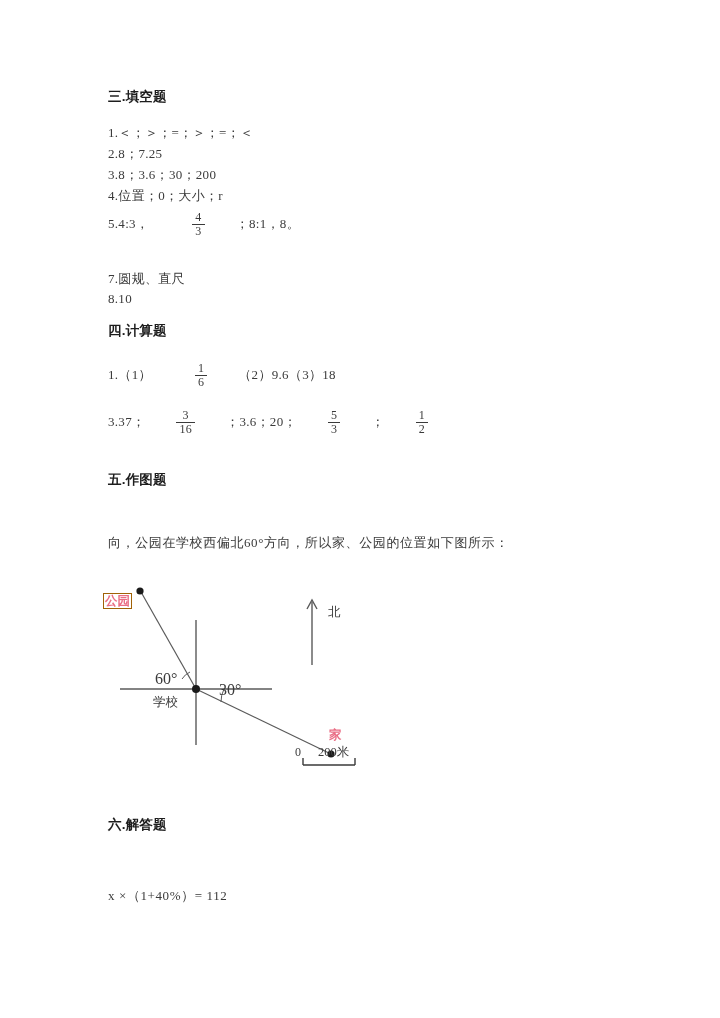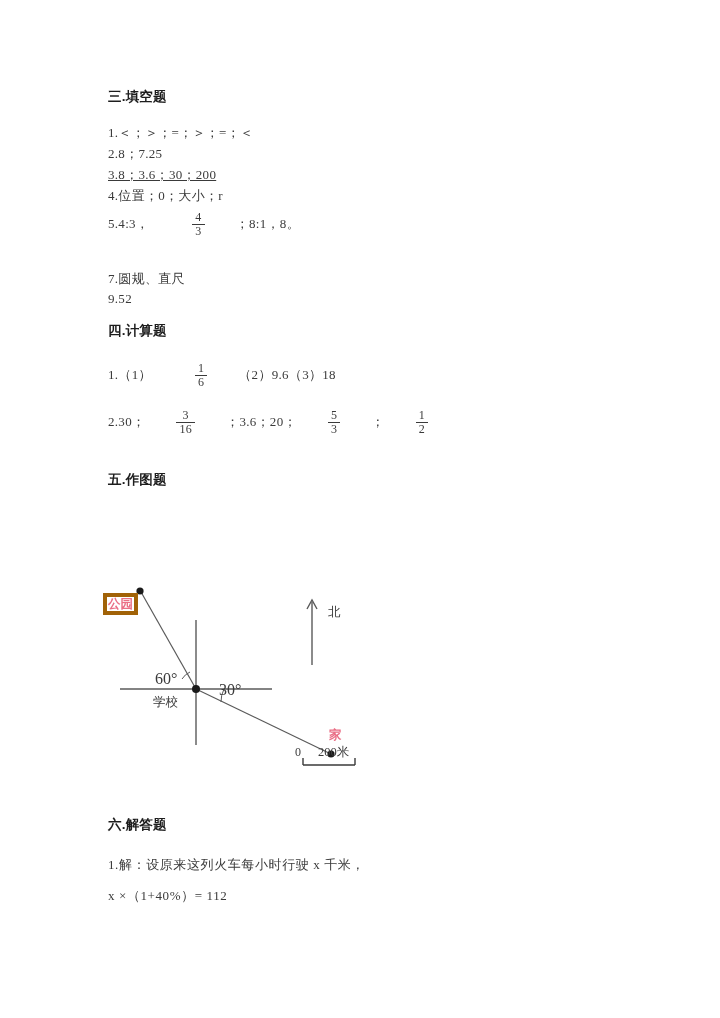--- a/index.html
+++ b/index.html
@@ -73,21 +73,21 @@
     position: absolute;
     font-family: "Liberation Sans", "DejaVu Sans", sans-serif;
     white-space: nowrap;
   }
   .lbl-park {
     left: 3px;
     top: 18px;
     font-size: 12.5px;
     font-weight: bold;
     color: #ea6f86;
-    border: 4px solid #a16207;
+    border: 1px solid #a16207;
     padding: 0px 1px;
     line-height: 1.15;
   }
   .lbl-home {
     left: 229px;
     top: 152px;
     font-size: 12.5px;
     font-weight: bold;
     color: #ea6f86;
   }
@@ -139,55 +139,55 @@
 <body>
 
 <div class="page">
 
   <div class="section-head" style="top:88px;">三.填空题</div>
 
   <div class="line" style="top:124px;">1.＜；＞；=；＞；=；＜</div>
 
   <div class="line" style="top:145px;">2.8；7.25</div>
 
-  <div class="line" style="top:166px;text-decoration:underline;">3.8；3.6；30；200</div>
+  <div class="line" style="top:166px;">3.8；3.6；30；200</div>
 
   <div class="line" style="top:187px;">4.位置；0；大小；r</div>
 
   <div class="line" style="top:212px;">
     <span>5.4:3，</span>
     <span class="sp-lg"></span>
     <span class="frac">
       <span class="num">4</span>
       <span class="den">3</span>
     </span>
     <span class="sp-md"></span>
     <span>；8:1，8。</span>
   </div>
 
 
   <div class="line" style="top:270px;">7.圆规、直尺</div>
 
-  <div class="line" style="top:291px;">9.52</div>
+  <div class="line" style="top:291px;">8.10</div>
 
   <div class="section-head" style="top:322px;">四.计算题</div>
 
   <div class="line" style="top:363px;">
     <span>1.（1）</span>
     <span class="sp-lg"></span>
     <span class="frac">
       <span class="num">1</span>
       <span class="den">6</span>
     </span>
     <span class="sp-md"></span>
     <span>（2）9.6（3）18</span>
   </div>
 
   <div class="line" style="top:410px;">
-    <span>2.30；</span>
+    <span>3.37；</span>
     <span class="sp-md"></span>
     <span class="frac">
       <span class="num">3</span>
       <span class="den">16</span>
     </span>
     <span class="sp-md"></span>
     <span>；3.6；20；</span>
     <span class="sp-md"></span>
     <span class="frac">
       <span class="num">5</span>
@@ -198,20 +198,21 @@
     <span class="sp-md"></span>
     <span class="frac">
       <span class="num">1</span>
       <span class="den">2</span>
     </span>
   </div>
 
   <div class="section-head" style="top:471px;">五.作图题</div>
 
 
+  <div class="line wide" style="top:534px;">向，公园在学校西偏北60°方向，所以家、公园的位置如下图所示：</div>
 
   <div class="figure">
     <svg width="290" height="215" viewBox="0 0 290 215">
 
       <line x1="20" y1="114" x2="172" y2="114" stroke="#5a5a5a" stroke-width="1.4"></line>
 
       <line x1="96" y1="45" x2="96" y2="170" stroke="#5a5a5a" stroke-width="1.4"></line>
 
       <line x1="96" y1="114" x2="41" y2="17" stroke="#5a5a5a" stroke-width="1.2"></line>
 
@@ -240,17 +241,16 @@
     <div class="fig-label lbl-school">学校</div>
     <div class="fig-label lbl-north">北</div>
     <div class="fig-label lbl-a60">60°</div>
     <div class="fig-label lbl-a30">30°</div>
     <div class="fig-label lbl-zero">0</div>
     <div class="fig-label lbl-scale">200米</div>
   </div>
 
   <div class="section-head" style="top:816px;">六.解答题</div>
 
-  <div class="line wide" style="top:856px;">1.解：设原来这列火车每小时行驶 x 千米，</div>
 
   <div class="line wide" style="top:887px;">x ×（1+40%）= 112</div>
 
 </div>
 
 </body></html>

